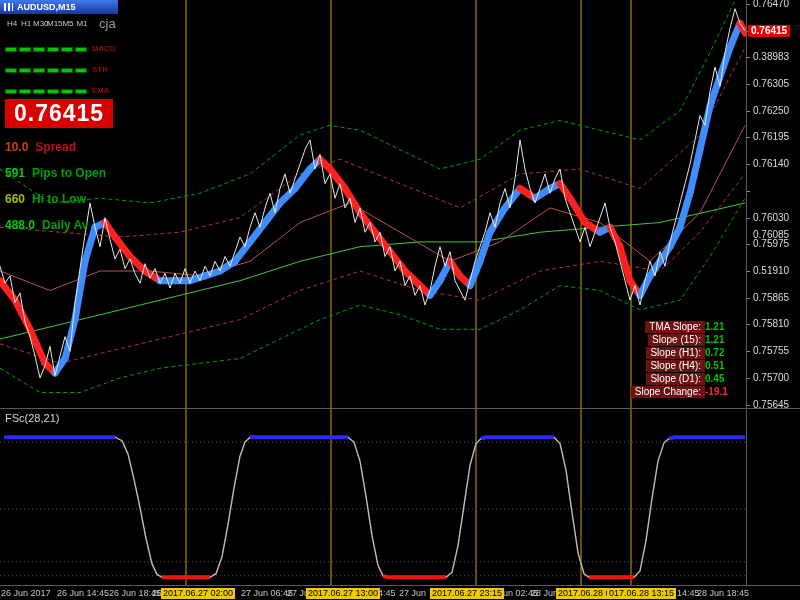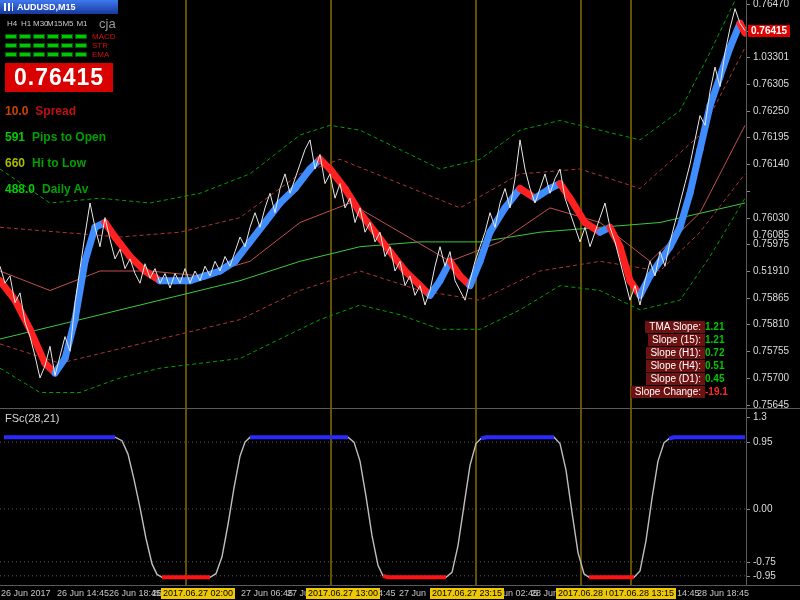--- a/index.html
+++ b/index.html
@@ -20,21 +20,21 @@
     background:linear-gradient(#3f79ee,#17389e);display:flex;align-items:center;gap:4px;padding:0 4px}
   #title-icon{width:9px;height:8px;flex:none;
     background:repeating-linear-gradient(90deg,#fff 0 2px,rgba(255,255,255,0) 2px 4px)}
   #title-text{color:#fff;font-size:9px;font-weight:bold;white-space:nowrap}
 
   
   #overlay{position:absolute;left:5px;top:16px;z-index:5}
   #tf-row{display:flex;align-items:center}
   .tf{width:14px;font-size:8px;color:#c8c8c8;text-align:center}
   #author{color:#9a9a9a;font-size:13px;margin-left:10px}
-  .sigrow{display:flex;align-items:center;margin-top:2px;height:7px}
+  .sigrow{display:flex;align-items:flex-end;margin-top:14px;height:7px}
   .sq{width:12px;height:5px;margin-right:2px;border:1px solid rgba(0,0,0,.55)}
   .siglabel{font-size:8px;color:#cf1010;margin-left:3px;line-height:7px}
   #big-price{margin-top:5px;display:inline-block;background:#d90000;color:#fff;
     font-size:23px;font-weight:bold;padding:1px 9px;letter-spacing:1px}
   .stat{font-size:12px;font-weight:bold;margin-top:12px;white-space:nowrap}
   .stat .v{margin-right:7px}
 
   
   #tma{position:absolute;right:57px;top:321px;z-index:5}
   .tmarow{display:flex;justify-content:flex-end;align-items:center;margin-bottom:1px}
@@ -237,21 +237,21 @@
         <span class="tmaval" style="color: rgb(255, 40, 40);">-19.1</span>
       </div>
     </div>
 
   <div id="price-axis">
       <div class="tmark" style="top: 4px;"></div>
       <div class="ptick" style="top: -2px;">0.76470</div>
       <div class="tmark" style="top: 31px;"></div>
       <div class="ptick current" style="top: 25px;">0.76415</div>
       <div class="tmark" style="top: 57px;"></div>
-      <div class="ptick" style="top: 51px;">1.03301</div>
+      <div class="ptick" style="top: 51px;">0.38983</div>
       <div class="tmark" style="top: 84px;"></div>
       <div class="ptick" style="top: 78px;">0.76305</div>
       <div class="tmark" style="top: 111px;"></div>
       <div class="ptick" style="top: 105px;">0.76250</div>
       <div class="tmark" style="top: 137px;"></div>
       <div class="ptick" style="top: 131px;">0.76195</div>
       <div class="tmark" style="top: 164px;"></div>
       <div class="ptick" style="top: 158px;">0.76140</div>
       <div class="tmark" style="top: 191px;"></div>
       <div class="ptick" style="top: 185px; margin-top: 44px;">0.76085</div>
@@ -265,32 +265,20 @@
       <div class="ptick" style="top: 292px;">0.75865</div>
       <div class="tmark" style="top: 324px;"></div>
       <div class="ptick" style="top: 318px;">0.75810</div>
       <div class="tmark" style="top: 351px;"></div>
       <div class="ptick" style="top: 345px;">0.75755</div>
       <div class="tmark" style="top: 378px;"></div>
       <div class="ptick" style="top: 372px;">0.75700</div>
       <div class="tmark" style="top: 405px;"></div>
       <div class="ptick" style="top: 399px;">0.75645</div>
     </div>
-  <div id="sub-axis">
-      <div class="tmark" style="top: 8px;"></div>
-      <div class="ptick" style="top: 2px;">1.3</div>
-      <div class="tmark" style="top: 33px;"></div>
-      <div class="ptick" style="top: 27px;">0.95</div>
-      <div class="tmark" style="top: 100px;"></div>
-      <div class="ptick" style="top: 94px;">0.00</div>
-      <div class="tmark" style="top: 153px;"></div>
-      <div class="ptick" style="top: 147px;">-0.75</div>
-      <div class="tmark" style="top: 167px;"></div>
-      <div class="ptick" style="top: 161px;">-0.95</div>
-    </div>
 
   <div id="sub-label">FSc(28,21)</div>
 
   <div id="time-axis">
       <div class="tlabel" style="left: 1px;">26 Jun 2017</div>
       <div class="tlabel" style="left: 57px;">26 Jun 14:45</div>
       <div class="tlabel" style="left: 109px;">26 Jun 18:45</div>
       <div class="tlabel" style="left: 152px;">26</div>
       <div class="tlabel hl" style="left: 161px;">2017.06.27 02:00</div>
       <div class="tlabel" style="left: 212px;">02:45</div>

